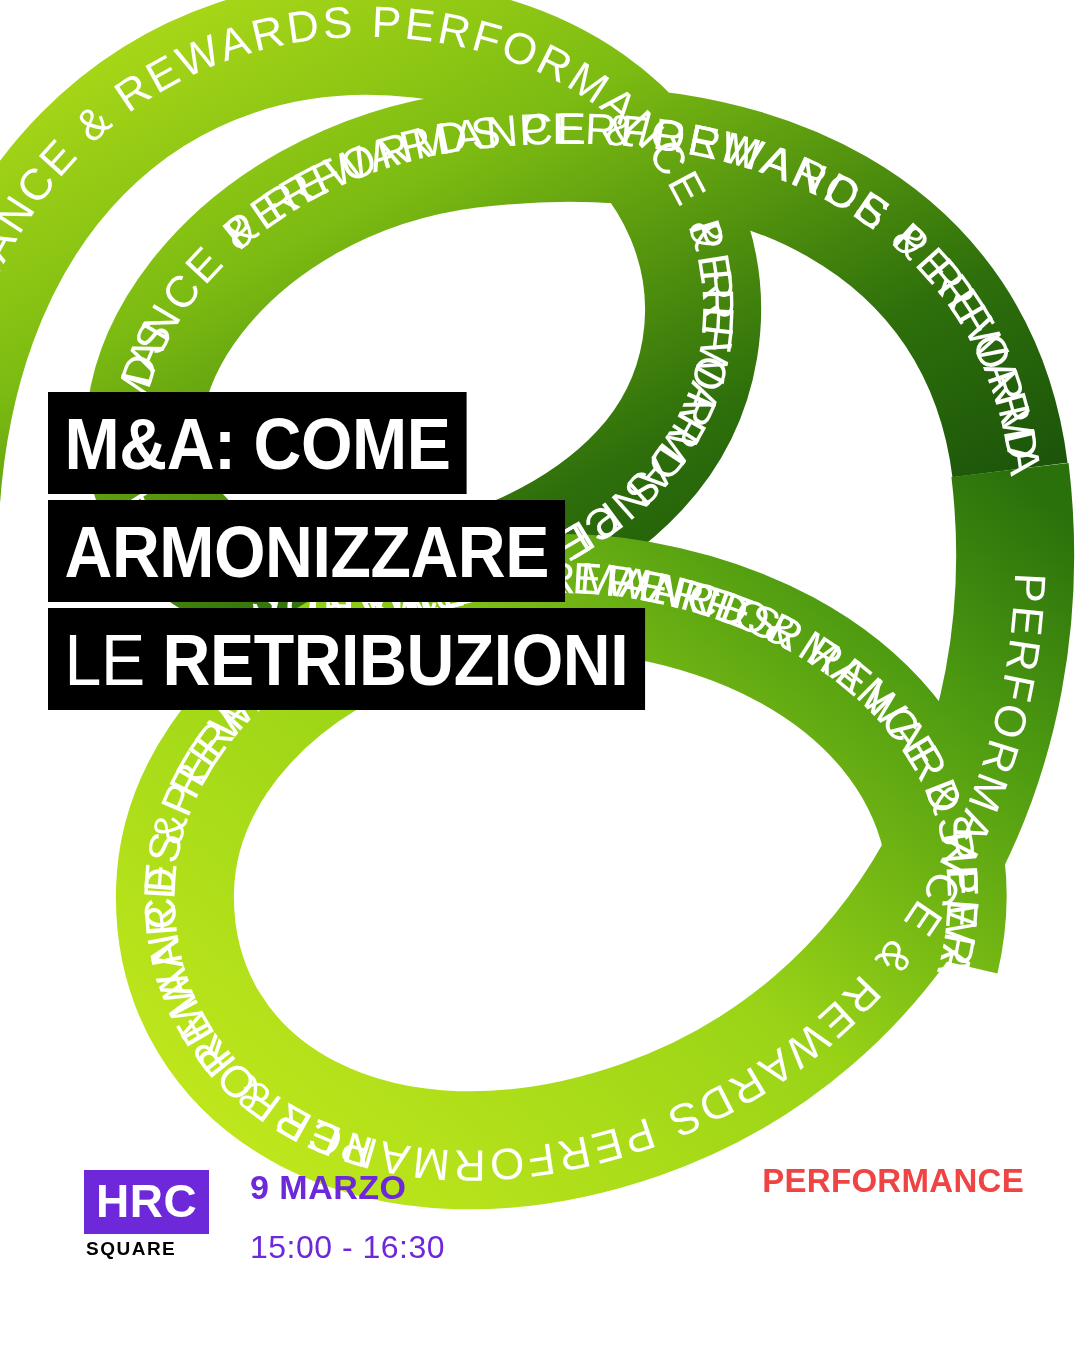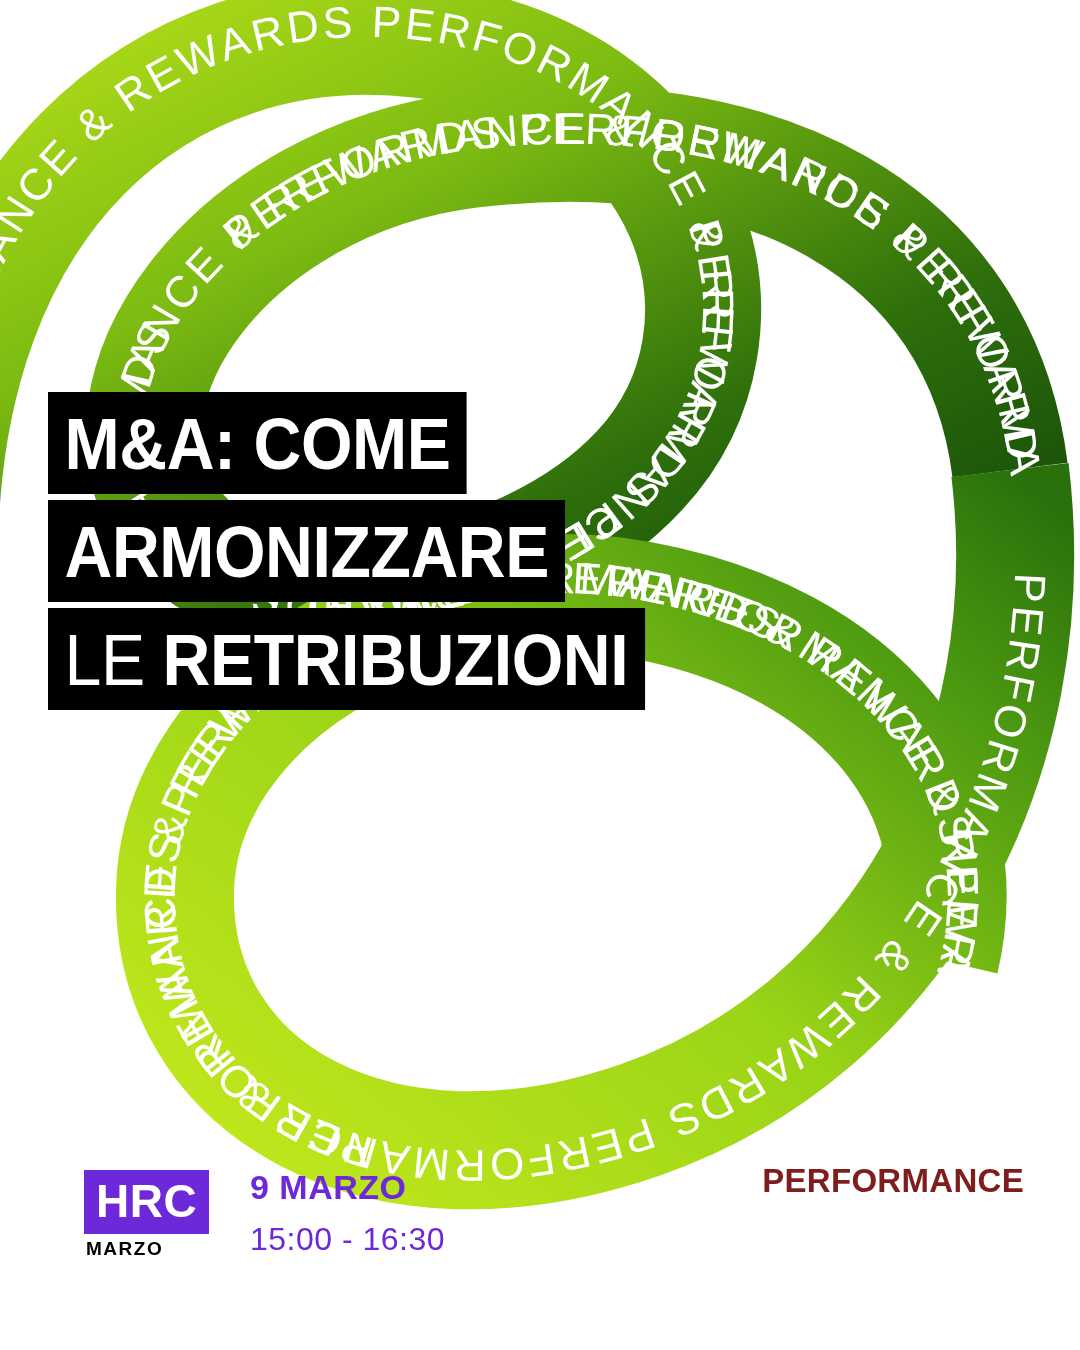--- a/index.html
+++ b/index.html
@@ -101,28 +101,28 @@
     font-size: 34px;
     letter-spacing: 0.5px;
     line-height: 1.15;
   }
   #event-time {
     font-family: "Liberation Sans Narrow", "Liberation Sans", sans-serif;
     font-weight: normal;
     font-size: 32px;
     letter-spacing: 0.5px;
     line-height: 1.3;
-    margin-top: 12px;
+    margin-top: 20px;
   }
   #brand-tagline {
     position: absolute;
     right: 56px;
     top: 0px;
     text-align: left;
-    color: #7f1d1d;
+    color: #ef4444;
     font-family: "Liberation Sans Narrow", "Liberation Sans", sans-serif;
     font-weight: bold;
     font-size: 33px;
     line-height: 1.25;
     letter-spacing: 0.3px;
   }
   .tagline-line { display: block; white-space: nowrap; }
 </style>
 </head>
 <body>
@@ -185,21 +185,21 @@
   <div id="title-block">
     <div class="title-line">M&amp;A: COME</div>
     <div class="title-line">ARMONIZZARE</div>
     <div class="title-line mixed"><span class="light">LE </span><span class="bold">RETRIBUZIONI</span></div>
   </div>
 
   <div id="footer">
 
     <div id="logo-block">
       <div id="logo-mark">HRC</div>
-      <div id="logo-sub">MARZO</div>
+      <div id="logo-sub">SQUARE</div>
     </div>
 
     <div id="event-info">
       <div id="event-date">9 MARZO</div>
       <div id="event-time">15:00 - 16:30</div>
     </div>
 
     <div id="brand-tagline">
       <span class="tagline-line">PERFORMANCE</span>
     </div>

